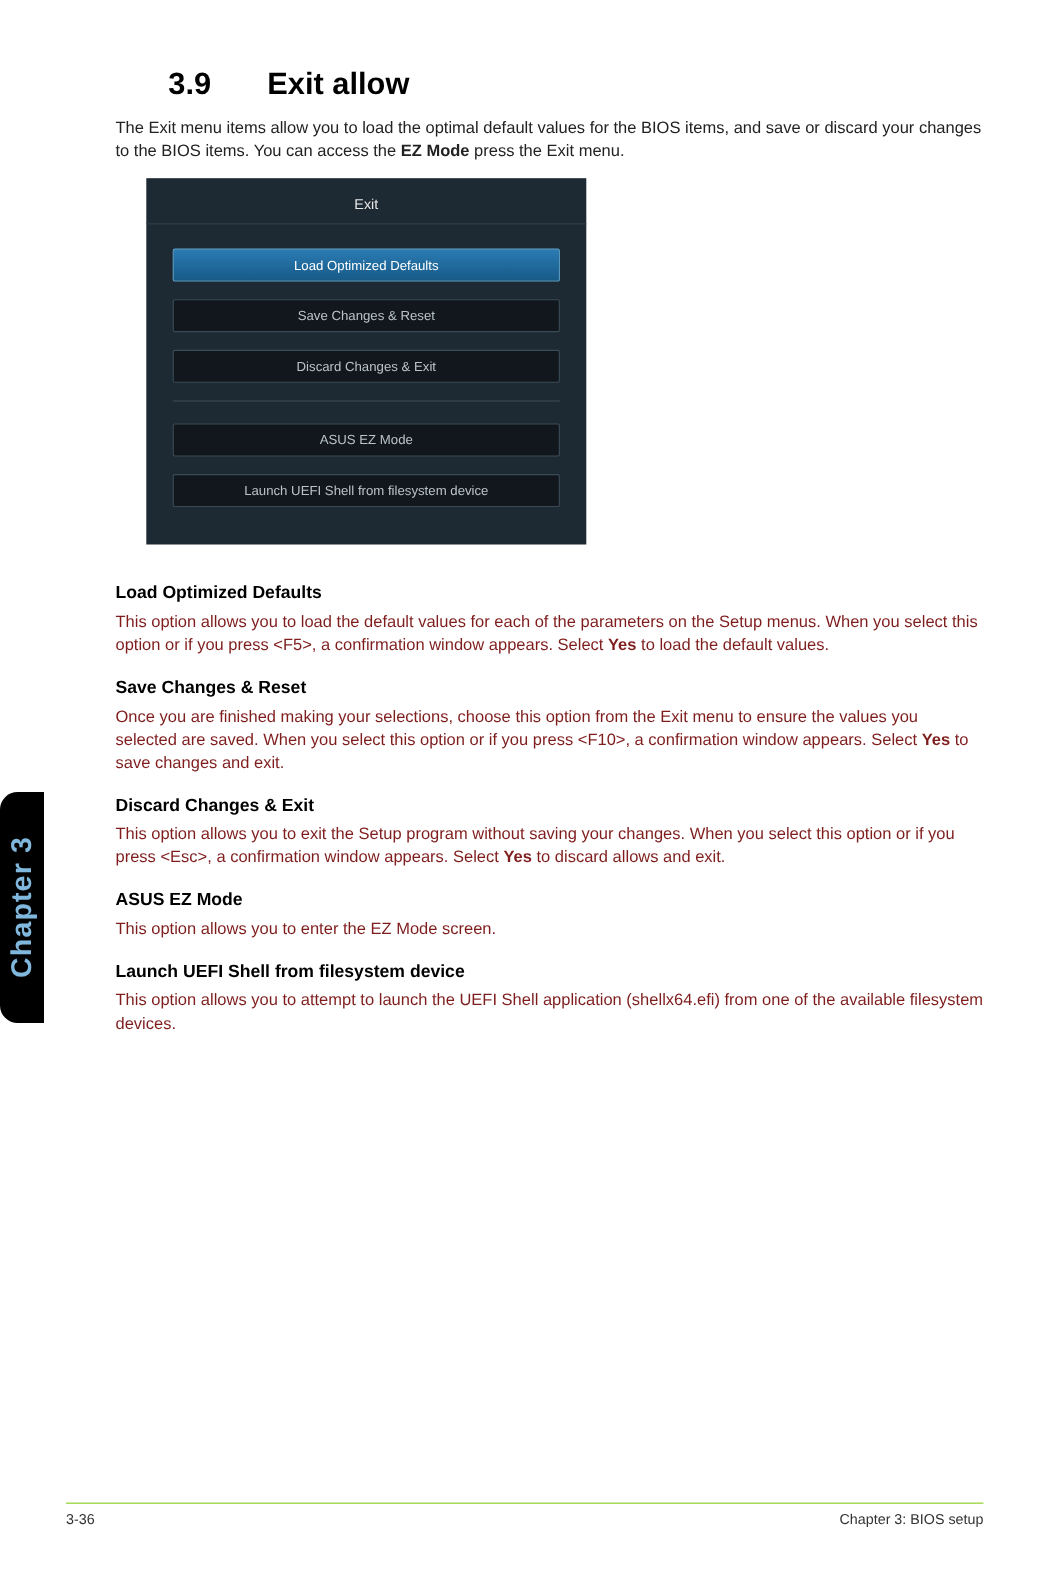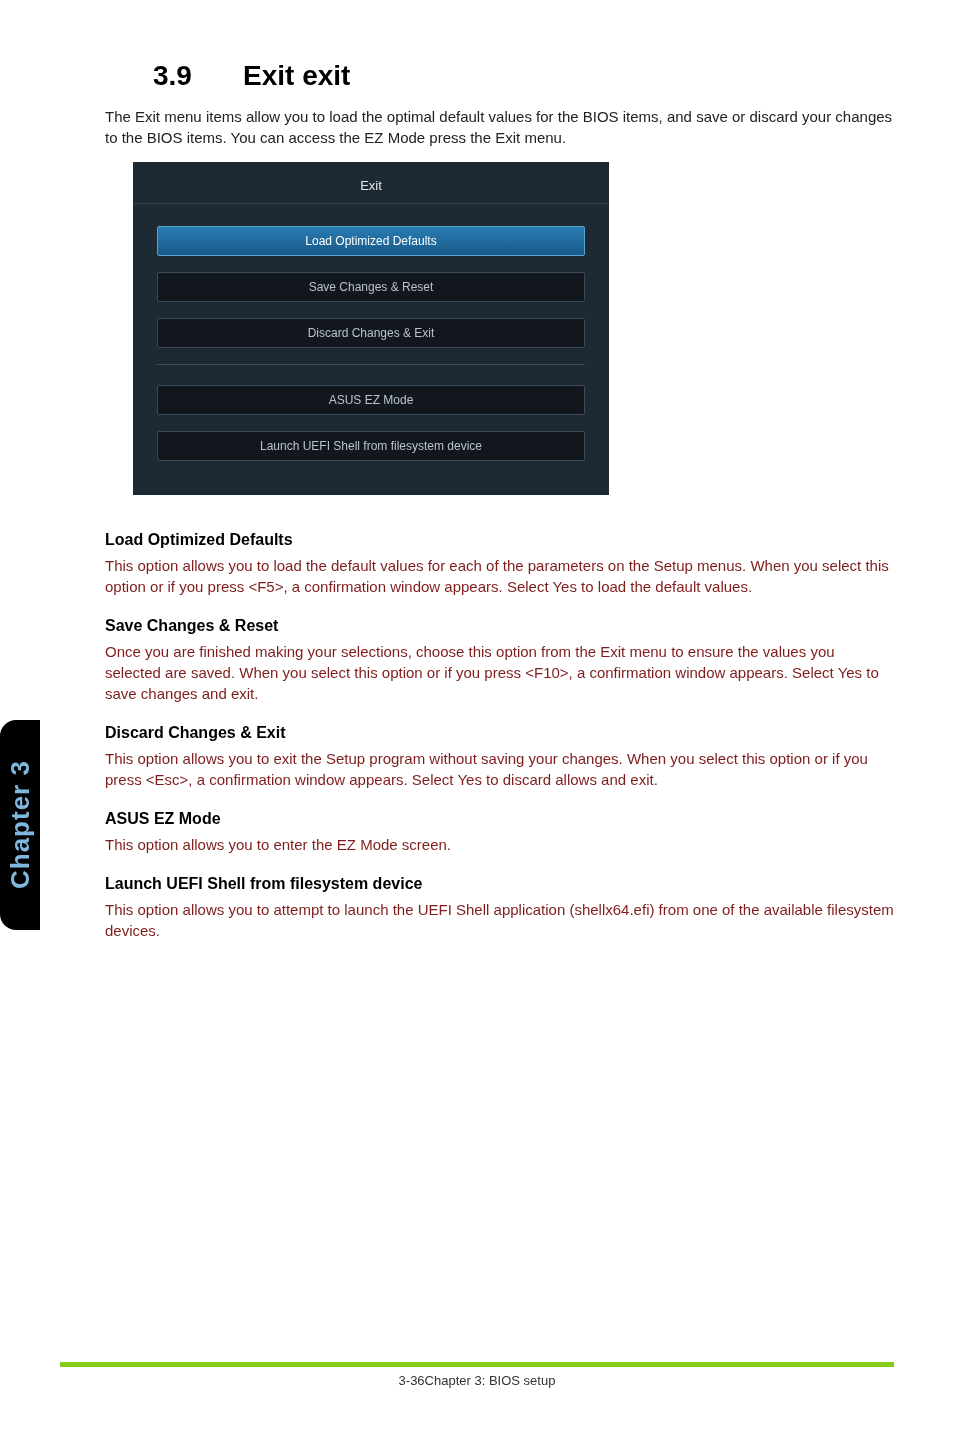--- a/index.html
+++ b/index.html
@@ -26,21 +26,21 @@
     width: 90px;
     margin-left: 48px;
   }
   p.intro {
     font-size: 15px;
     line-height: 1.4;
     color: #222;
     margin: 0 0 14px 0;
   }
   .bios-box {
-    width: 476px;
+    width: 400px;
     background: #1e2a33;
     padding: 0 0 18px 0;
     margin: 4px 0 36px 28px;
   }
   .bios-header {
     text-align: center;
     color: #e8e8e8;
     font-size: 13px;
     padding: 16px 0 10px 0;
     border-bottom: 1px solid #344049;
@@ -98,38 +98,38 @@
     display: flex;
     align-items: center;
     justify-content: center;
     letter-spacing: 1px;
   }
   .footer {
     position: absolute;
     bottom: 50px;
     left: 60px;
     right: 60px;
-    border-top: 5px solid #84cc16;
+    border-top: 1px solid #84cc16;
     padding-top: 6px;
     display: flex;
-    justify-content: center;
+    justify-content: space-between;
     font-size: 13px;
     color: #333;
   }
-  b { font-weight: normal; }
+  b { font-weight: bold; }
 </style>
 </head>
 <body>
 
 <div class="sidebar-tab">Chapter 3</div>
 
 <div class="content">
 
   <h1 class="section-title">
-    <span class="num">3.9</span><span>Exit exit</span>
+    <span class="num">3.9</span><span>Exit allow</span>
   </h1>
 
   <p class="intro">
     <span>The Exit menu items allow you to load the optimal default values for the BIOS items, and save or discard your changes to the BIOS items. You can access the </span><b>EZ Mode</b><span> press the Exit menu.</span>
   </p>
 
   <div class="bios-box">
     <div class="bios-header">Exit</div>
     <div class="bios-stack">
       <div class="bios-btn selected">Load Optimized Defaults</div>

